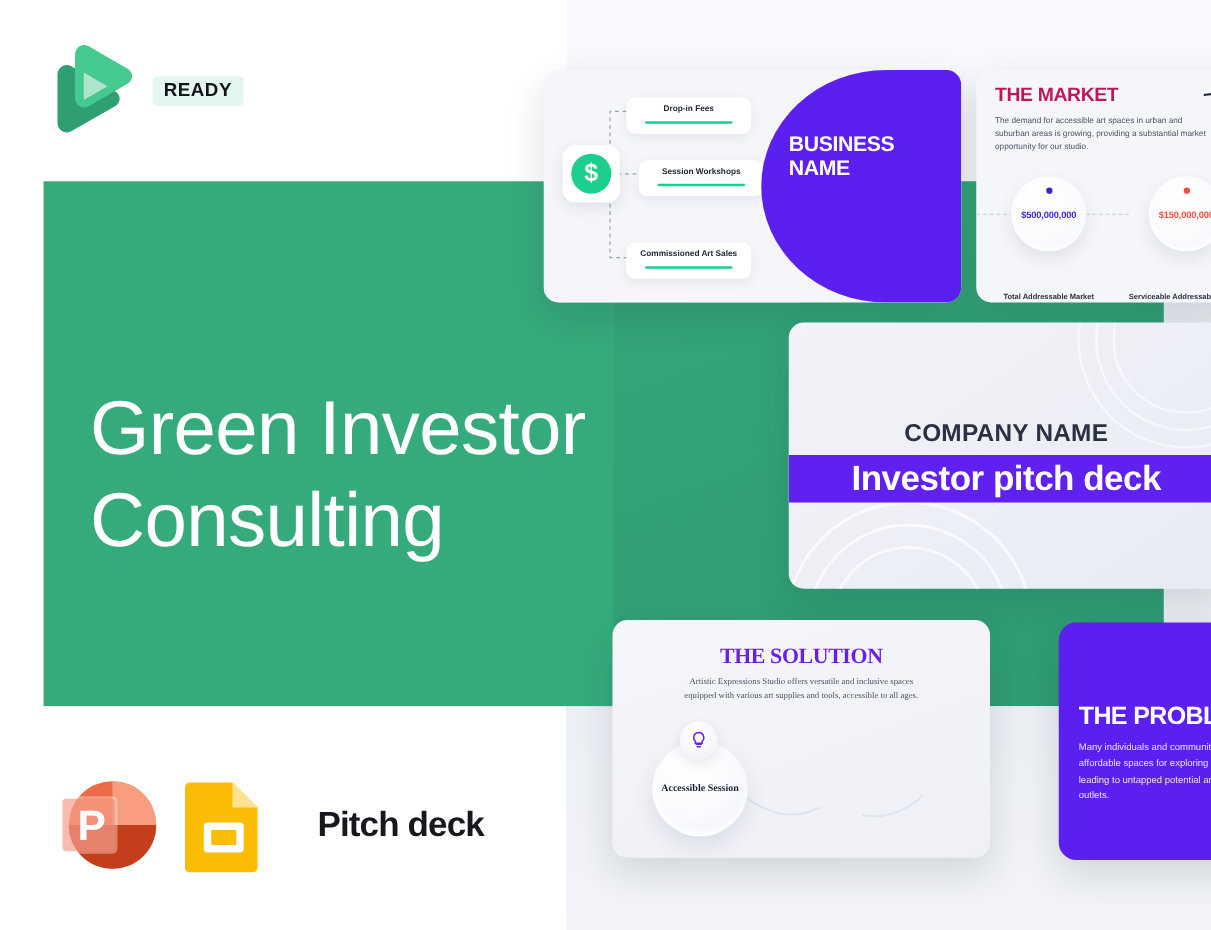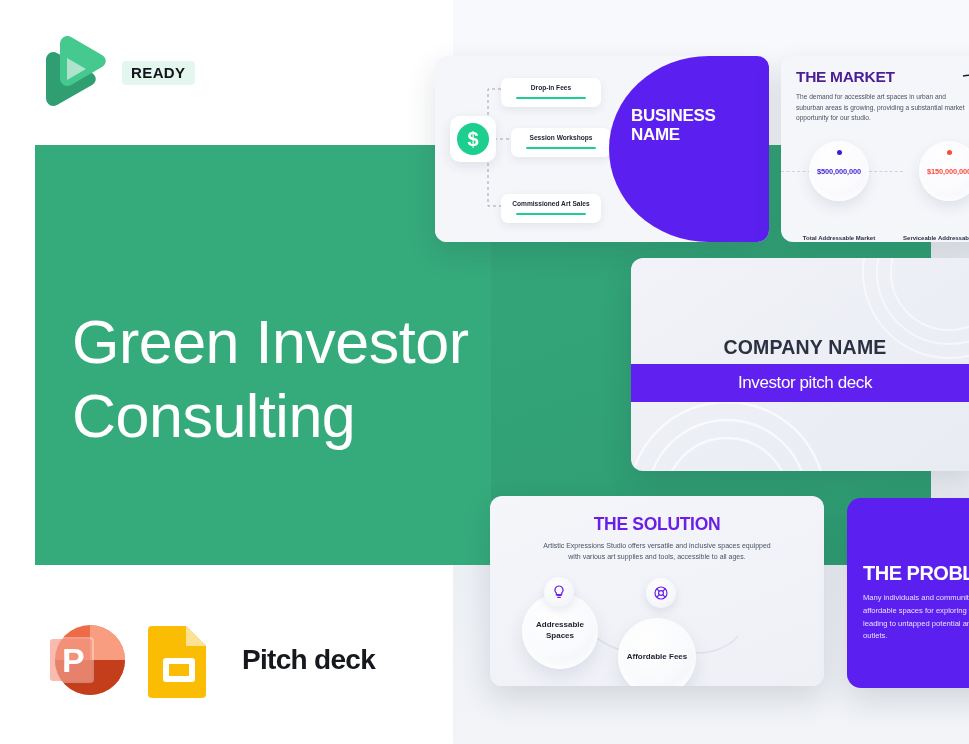--- a/index.html
+++ b/index.html
@@ -53,21 +53,21 @@
   .hero-title {
     position: absolute; left: 72px; top: 305px; width: 430px;
     color: #ffffff; font-size: 61px; font-weight: 400; line-height: 1.22;
     letter-spacing: -0.5px;
   }
 
   
   .footer { position: absolute; left: 40px; top: 618px; display: flex; align-items: center; gap: 22px; }
   .ppt-icon { position: relative; width: 86px; height: 84px; }
   .slides-icon { position: relative; width: 62px; height: 76px; }
-  .footer-label { font-size: 28px; font-weight: 800; color:#16181d; letter-spacing:-0.7px; margin-left: 10px; }
+  .footer-label { font-size: 28px; font-weight: 800; color:#16181d; letter-spacing:-0.7px; margin-left: 22px; }
 
   
   .card { position: absolute; border-radius: 12px; overflow: hidden;
           box-shadow: 0 10px 26px rgba(30,40,60,.12); background:#f4f6fa; }
 
   
   #card-bm { left: 435px; top: 56px; width: 334px; height: 186px; }
   .bm-left { position:absolute; left:0; top:0; width: 205px; height:100%; background:#f4f6fa; }
   .bm-shape { position:absolute; right:0; top:0; width: 160px; height:100%;
               background:#5b20ef; border-top-left-radius: 100px 93px; border-bottom-left-radius: 100px 93px; }
@@ -82,45 +82,45 @@
   .bm-item { position:absolute; background:#fff; border-radius:7px; padding:6px 9px 8px 9px;
              box-shadow:0 3px 9px rgba(30,40,60,.08); width:100px; }
   .bm-item span { display:block; font-size:6.6px; font-weight:700; color:#1b2130; text-align:center; white-space:nowrap;}
   .bm-item i { display:block; height:2px; background:#1ccf8e; border-radius:2px; margin-top:6px; width:85%; margin-left:auto;margin-right:auto;}
   #bm-item-0 { left:90px; top:63px; }
   #bm-item-1 { left:100px; top:119px; }
   #bm-item-2 { left:85px; top:182px; }
 
   
   #card-market { left: 781px; top: 56px; width: 250px; height: 186px; background:#f4f6fa;}
-  .mk-title { position:absolute; left:15px; top:12px; font-size:15.5px; font-weight:800; color:#4c1d95; letter-spacing:-.3px;}
+  .mk-title { position:absolute; left:15px; top:12px; font-size:15.5px; font-weight:800; color:#be185d; letter-spacing:-.3px;}
   .mk-desc { position:absolute; left:15px; top:36px; width:170px; font-size:6.6px; line-height:1.62; color:#4b5263;}
   .mk-circle-wrap { position:absolute; top:85px; display:flex; flex-direction:column; align-items:center;gap:25px; }
   .mk-bubble { width:60px;height:60px;border-radius:50%;
     background: radial-gradient(circle at 40% 32%, #ffffff 0%, #fbfbfe 55%, #eef0f6 100%);
     box-shadow: 0 6px 14px rgba(40,50,80,.10), inset 0 -3px 6px rgba(255,255,255,.9);
     display:flex;align-items:center;justify-content:center; position:relative;}
   .mk-dot { position:absolute; top:9px; width:5px;height:5px;border-radius:50%; }
   .mk-val { font-size:7.4px; font-weight:800; letter-spacing:-.1px;}
   .mk-cap { margin-top:8px; font-size:6px; font-weight:700; color:#2b3142; text-align:center; line-height:1.45;}
   .mk-arrow { position:absolute; right:6px; top:14px; width:64px; height:44px; }
   .mk-dash { position:absolute; top:115px; height:1px; border-top:1.5px dashed #cdd3e0;}
 
   
   #card-company { left: 631px; top: 258px; width: 348px; height: 213px;
     background: linear-gradient(145deg,#f1f3f8 0%, #e8ebf2 100%); }
   .cn-title { position:absolute; left:0; right:0; top:78px; text-align:center;
               font-size:19.5px; font-weight:800; color:#2b3142; letter-spacing:.2px;}
   .cn-band { position:absolute; left:0; right:0; top:106px; height:38px; background:#6020f0;
              display:flex;align-items:center;justify-content:center;}
-  .cn-band span { color:#fff; font-size:17px; font-weight:400; letter-spacing:-.4px;text-align:right;}
-
-  
-  #card-solution { left: 490px; top: 496px; width: 334px; height: 190px;
-    background: linear-gradient(160deg,#f5f6fa 0%, #eef0f6 100%); }
+  .cn-band span { color:#fff; font-size:28px; font-weight:700; letter-spacing:-.4px;text-align:right;}
+
+  
+  #card-solution { left: 490px; top: 496px; width: 302px; height: 190px;
+    background: linear-gradient(160deg,#f5f6fa 0%, #eef0f6 100%); font-family: Liberation Serif, serif; }
   .sol-title { position:absolute; left:0; right:0; top:18px; text-align:center;
                font-size:17.5px; font-weight:800; color:#6a1fe8; letter-spacing:-.3px;}
   .sol-desc { position:absolute; left:52px; right:52px; top:44px; text-align:center;
               font-size:7px; line-height:1.62; color:#4b5263;}
   .sol-node { position:absolute; display:flex; flex-direction:column; align-items:center;}
   .sol-ball { border-radius:50%;
      background: radial-gradient(circle at 38% 30%, #ffffff 0%, #f9fafd 55%, #e9ecf3 100%);
      box-shadow: 0 8px 18px rgba(40,50,80,.10), inset 0 -4px 8px rgba(255,255,255,.95);
      display:flex;align-items:center;justify-content:center; text-align:center;
      font-size:8px; font-weight:800; color:#1b2130; line-height:1.35;}
@@ -274,33 +274,23 @@
       <path d="M104 140 C130 160 150 158 166 150" fill="none" stroke="#dfe3ec" stroke-width="1.6"></path>
       <path d="M200 156 C220 160 240 150 248 140" fill="none" stroke="#dfe3ec" stroke-width="1.6"></path>
     </svg>
 
     <div class="sol-node" style="left:32px; top:97px;">
       <div class="sol-icon" style="left:22px; top:-16px;">
         <svg width="16" height="16" viewBox="0 0 24 24" fill="none" stroke="#6a1fe8" stroke-width="1.8" stroke-linecap="round">
           <path d="M9 17h6M10 20h4M12 3a6 6 0 0 0-4 10.5V16h8v-2.5A6 6 0 0 0 12 3z"></path>
         </svg>
       </div>
-      <div class="sol-ball" style="width:76px;height:76px;">Addressable Spaces</div>
-    </div>
-
-    <div class="sol-node" style="left:128px; top:122px;">
-      <div class="sol-icon" style="left:28px; top:-40px;">
-        <svg width="16" height="16" viewBox="0 0 24 24" fill="none" stroke="#6a1fe8" stroke-width="1.8">
-          <circle cx="12" cy="12" r="9"></circle>
-            <circle cx="12" cy="12" r="3.6"></circle>
-          <path d="M5.6 5.6l3.9 3.9M18.4 5.6l-3.9 3.9M5.6 18.4l3.9-3.9M18.4 18.4l-3.9-3.9"></path>
-        </svg>
-      </div>
-      <div class="sol-ball" style="width:78px;height:78px;">Affordable Fees</div>
-    </div>
+      <div class="sol-ball" style="width:76px;height:76px;">Accessible Session</div>
+    </div>
+
 
   </div>
 
   <div class="card shadow-card" id="card-problem">
     <div class="pb-title">THE PROBLEM</div>
     <div class="pb-desc">Many individuals and communities lack accessible, affordable spaces for exploring their artistic talents, leading to untapped potential and limited creative outlets.</div>
 
   </div>
 
 </div>

